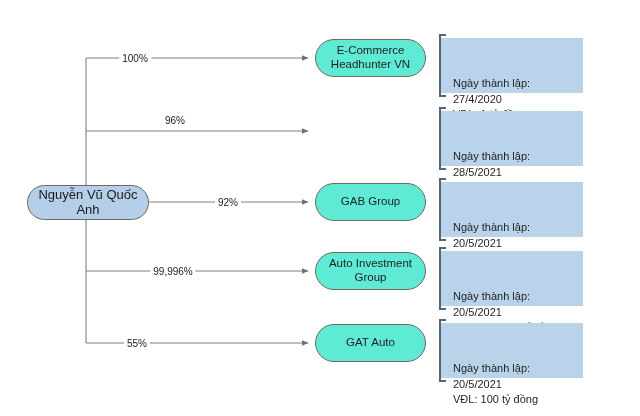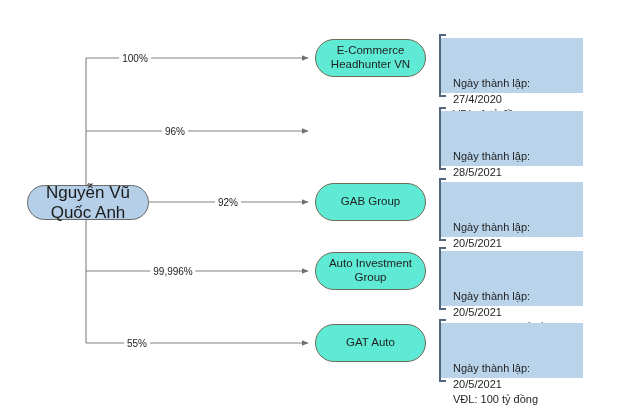--- a/index.html
+++ b/index.html
@@ -40,21 +40,21 @@
     height: 35px;
     border-radius: 18px;
     background: #b4cfe7;
     border: 1px solid #6a6a6a;
     box-sizing: border-box;
     display: flex;
     align-items: center;
     justify-content: center;
     text-align: center;
     line-height: 1.15;
-    font-size: 17px;
+    font-size: 13px;
     color: #1a1a1a;
     z-index: 4;
   }
 
   
   .company-node {
     position: absolute;
     left: 315px;
     width: 111px;
     height: 38px;
@@ -136,21 +136,21 @@
     <line x1="86" y1="271" x2="308" y2="271" stroke="#808080" stroke-width="1.1" marker-end="url(#arrowhead)"></line>
 
     <line x1="86" y1="343" x2="308" y2="343" stroke="#808080" stroke-width="1.1" marker-end="url(#arrowhead)"></line>
   </svg>
 
   <div class="root-node">
     <span>Nguyễn Vũ Quốc Anh</span>
   </div>
 
   <div class="edge-label" style="left:135px; top:58px;">100%</div>
-  <div class="edge-label" style="left:175px; top:131px;">96%</div>
+  <div class="edge-label" style="left:175px; top:120px;">96%</div>
   <div class="edge-label" style="left:228px; top:202px;">92%</div>
   <div class="edge-label" style="left:173px; top:271px;">99,996%</div>
   <div class="edge-label" style="left:137px; top:343px;">55%</div>
 
   <div class="company-node" style="top:39px;">
     <span>E-Commerce Headhunter VN</span>
   </div>
   <div class="company-node" style="top:183px;">
     <span>GAB Group</span>
   </div>

